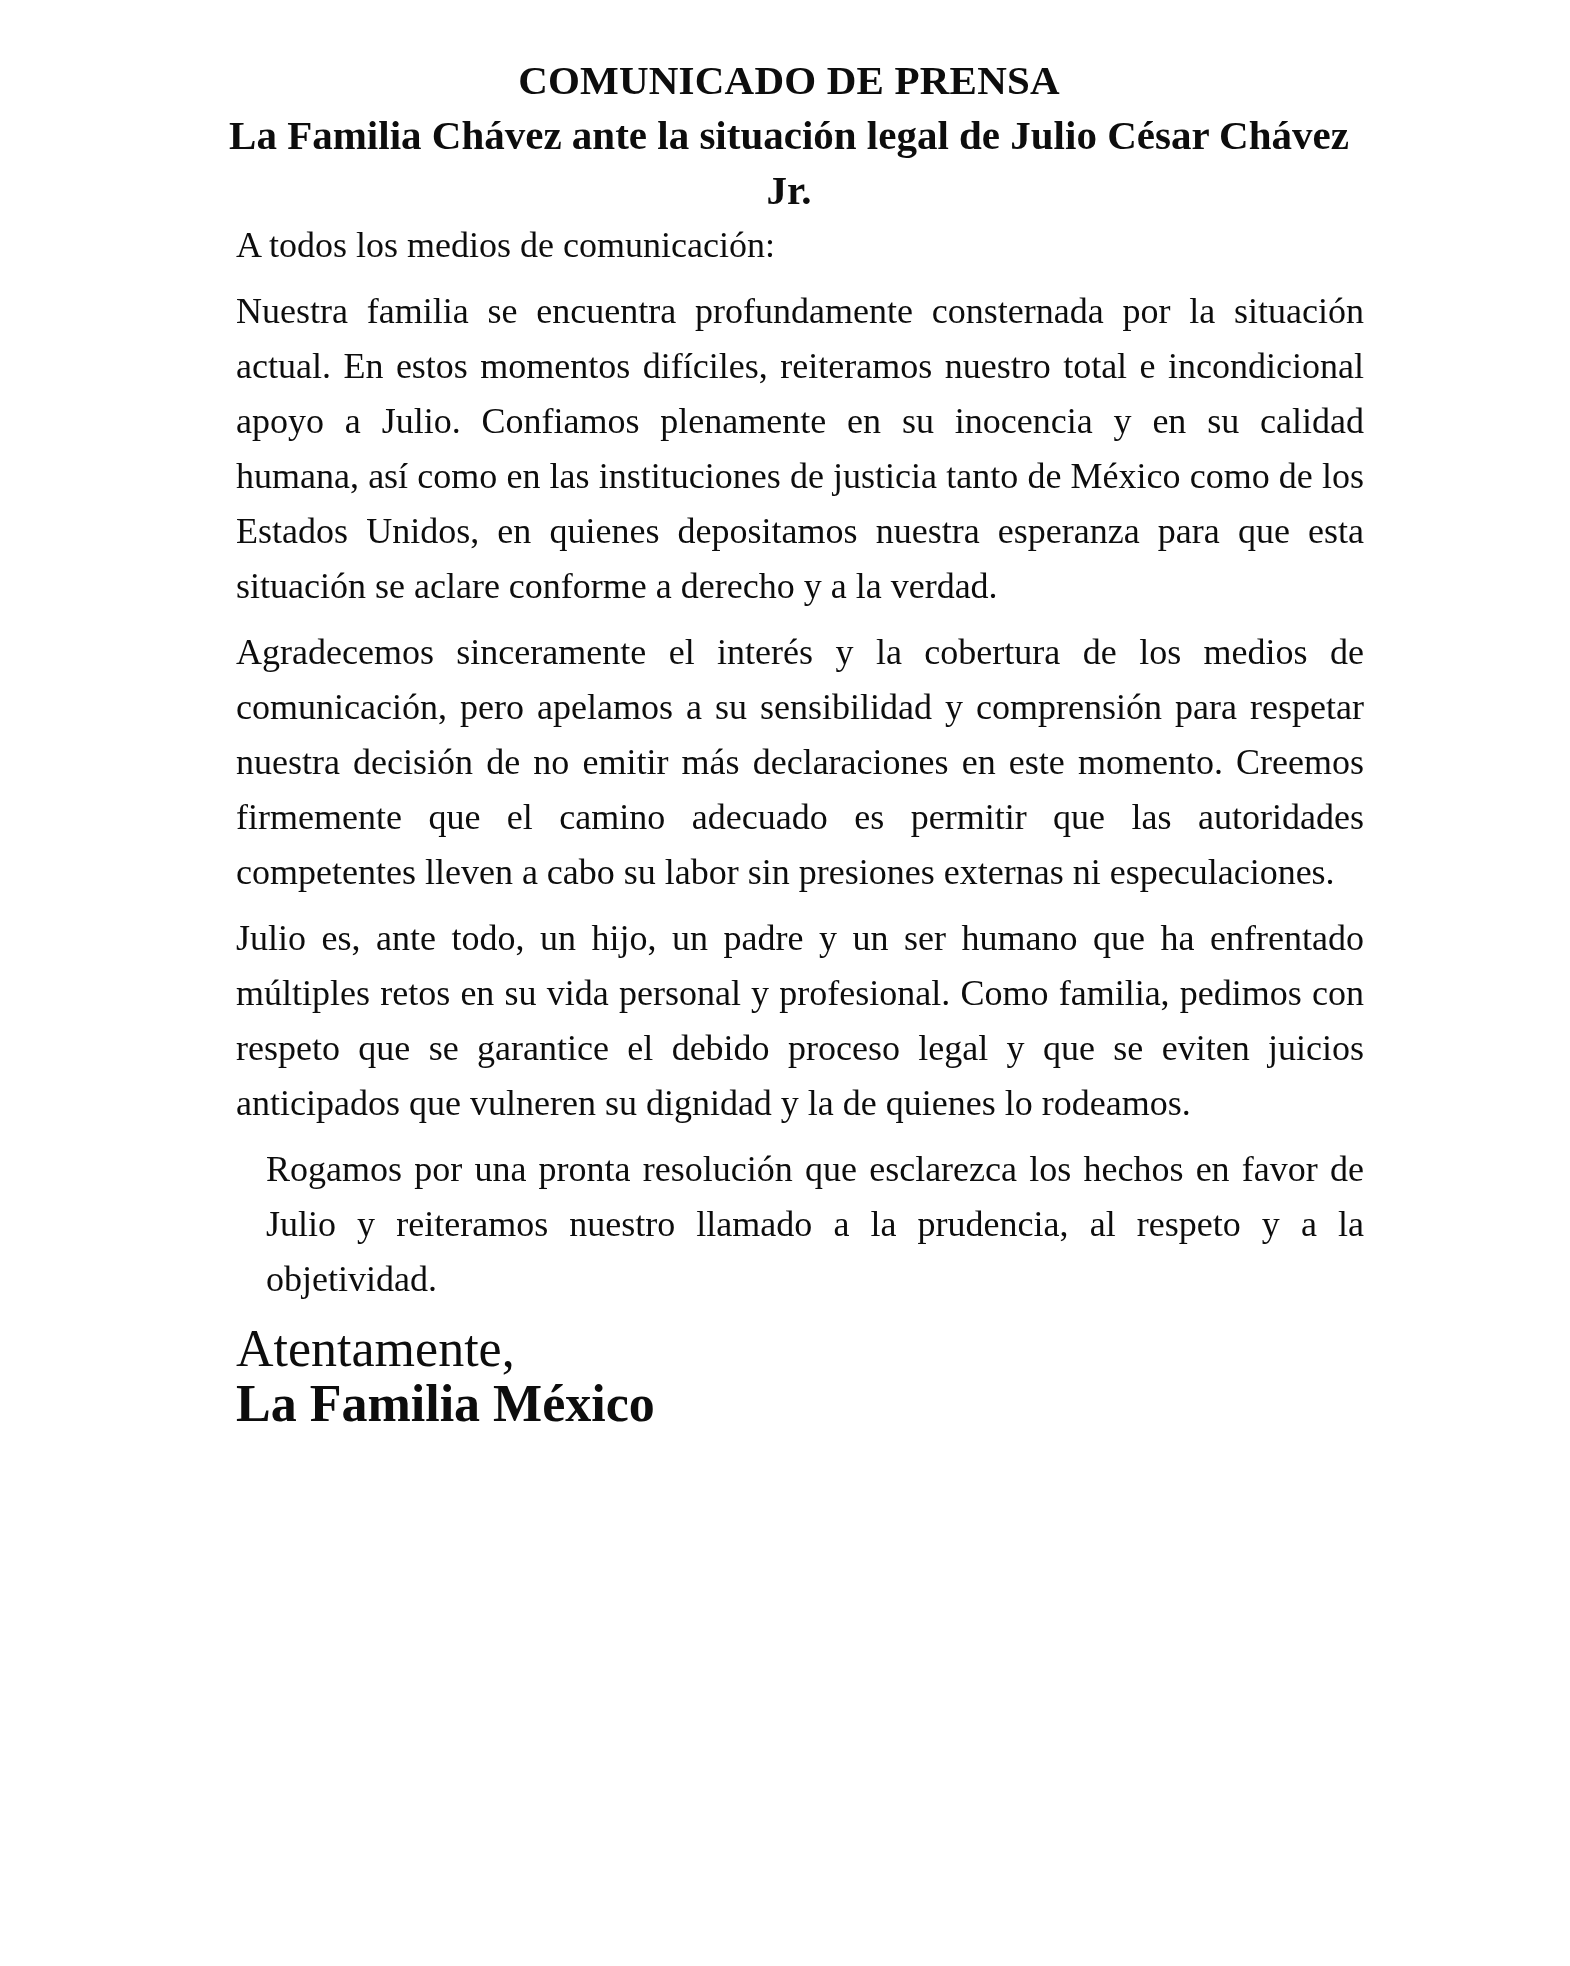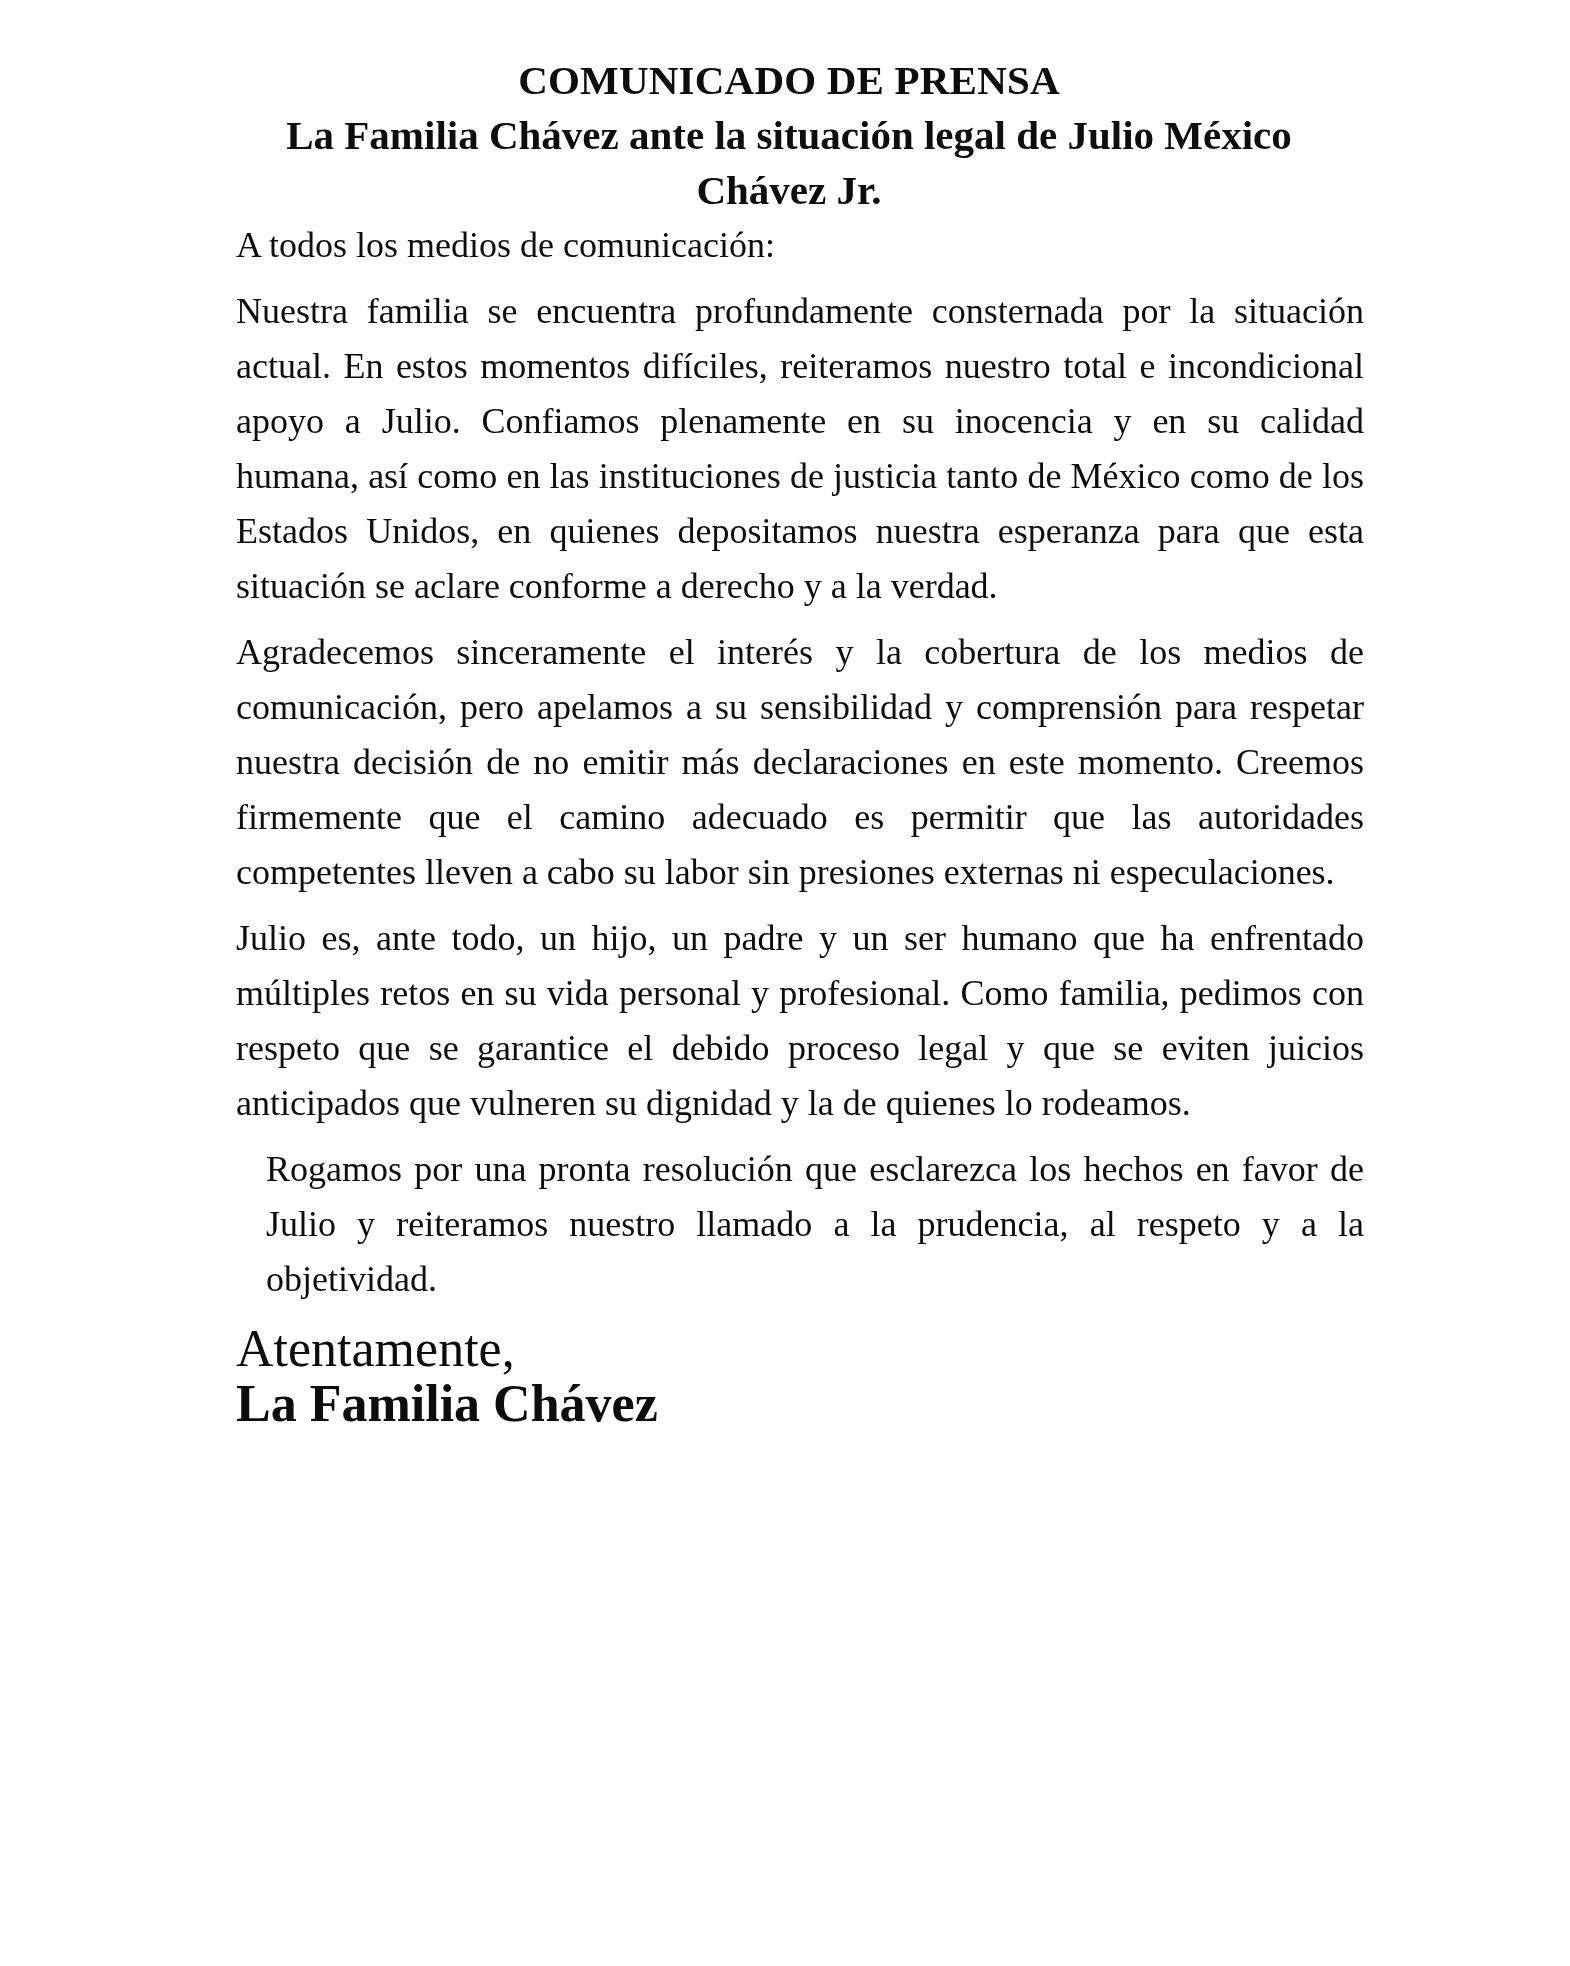--- a/index.html
+++ b/index.html
@@ -80,35 +80,35 @@
     display: block;
   }
 </style>
 </head>
 <body>
 
 <div class="page">
 
   <div class="heading">
     <div class="heading-line-1">COMUNICADO DE PRENSA</div>
-    <div class="heading-line-2">La Familia Chávez ante la situación legal de Julio México Chávez Jr.</div>
+    <div class="heading-line-2">La Familia Chávez ante la situación legal de Julio César Chávez Jr.</div>
   </div>
 
   <div class="body-block">
 
     <p class="para">A todos los medios de comunicación:</p>
 
 
     <p class="para">Nuestra familia se encuentra profundamente consternada por la situación actual. En estos momentos difíciles, reiteramos nuestro total e incondicional apoyo a Julio. Confiamos plenamente en su inocencia y en su calidad humana, así como en las instituciones de justicia tanto de México como de los Estados Unidos, en quienes depositamos nuestra esperanza para que esta situación se aclare conforme a derecho y a la verdad.</p>
 
     <p class="para">Agradecemos sinceramente el interés y la cobertura de los medios de comunicación, pero apelamos a su sensibilidad y comprensión para respetar nuestra decisión de no emitir más declaraciones en este momento. Creemos firmemente que el camino adecuado es permitir que las autoridades competentes lleven a cabo su labor sin presiones externas ni especulaciones.</p>
 
     <p class="para">Julio es, ante todo, un hijo, un padre y un ser humano que ha enfrentado múltiples retos en su vida personal y profesional. Como familia, pedimos con respeto que se garantice el debido proceso legal y que se eviten juicios anticipados que vulneren su dignidad y la de quienes lo rodeamos.</p>
 
     <p class="para">Rogamos por una pronta resolución que esclarezca los hechos en favor de Julio y reiteramos nuestro llamado a la prudencia, al respeto y a la objetividad.</p>
 
     <div class="sign-block">
       <span class="sign-salutation">Atentamente,</span>
-      <span class="sign-name">La Familia Chávez</span>
+      <span class="sign-name">La Familia México</span>
     </div>
 
   </div>
 </div>
 
 </body></html>

